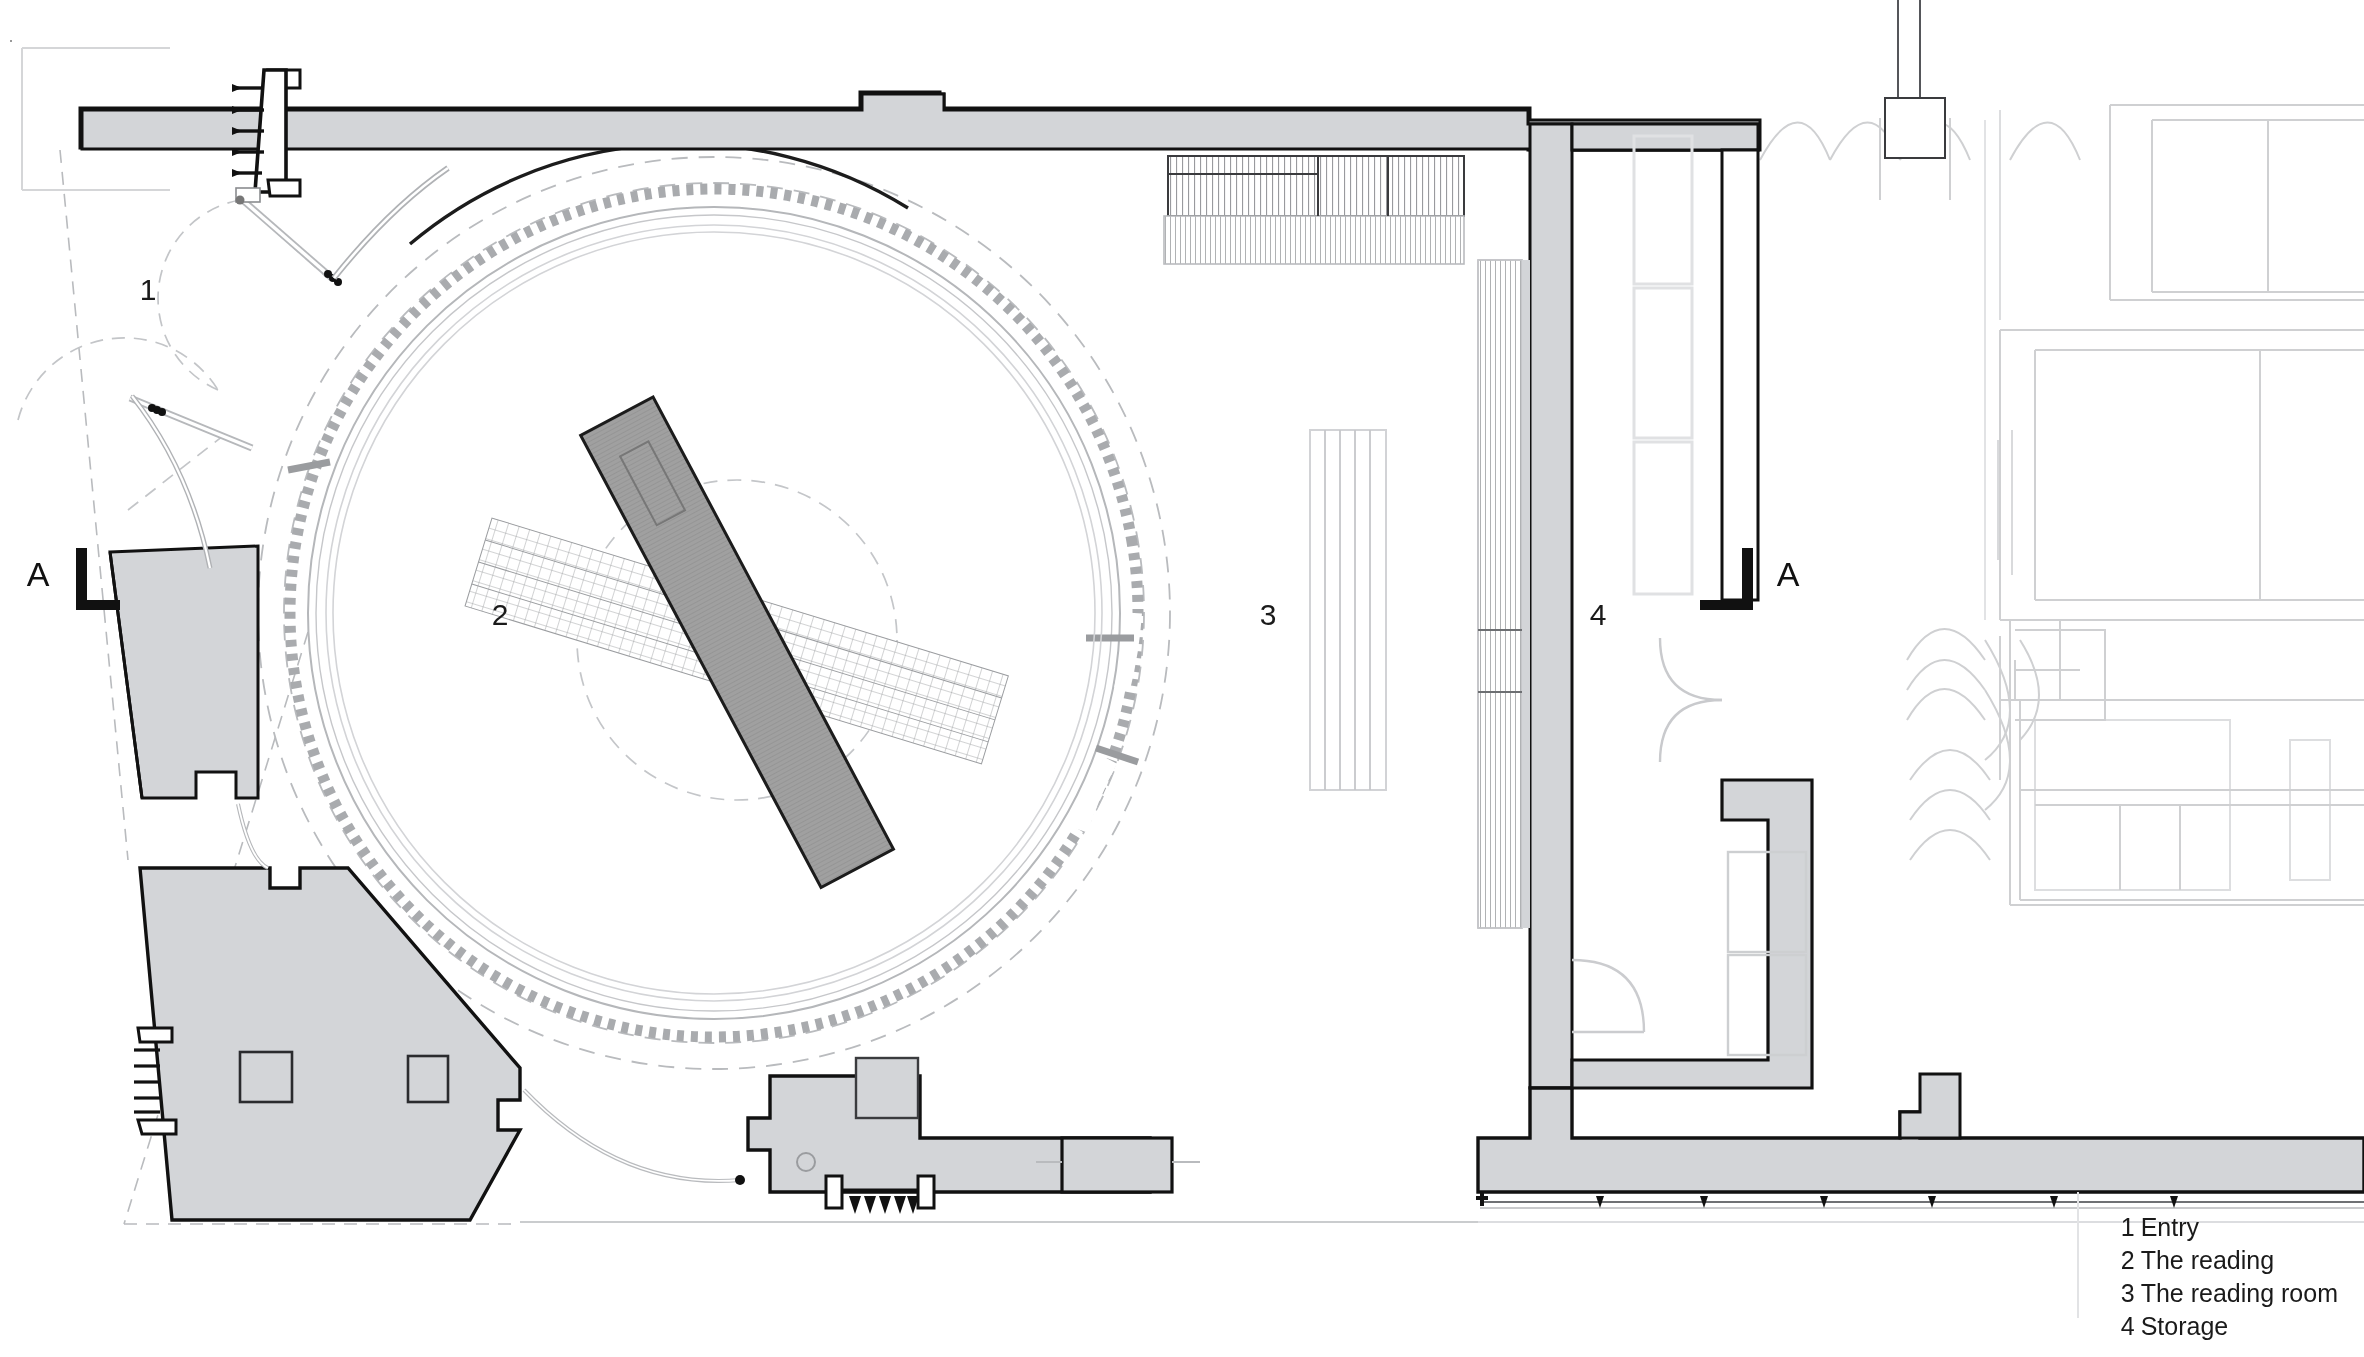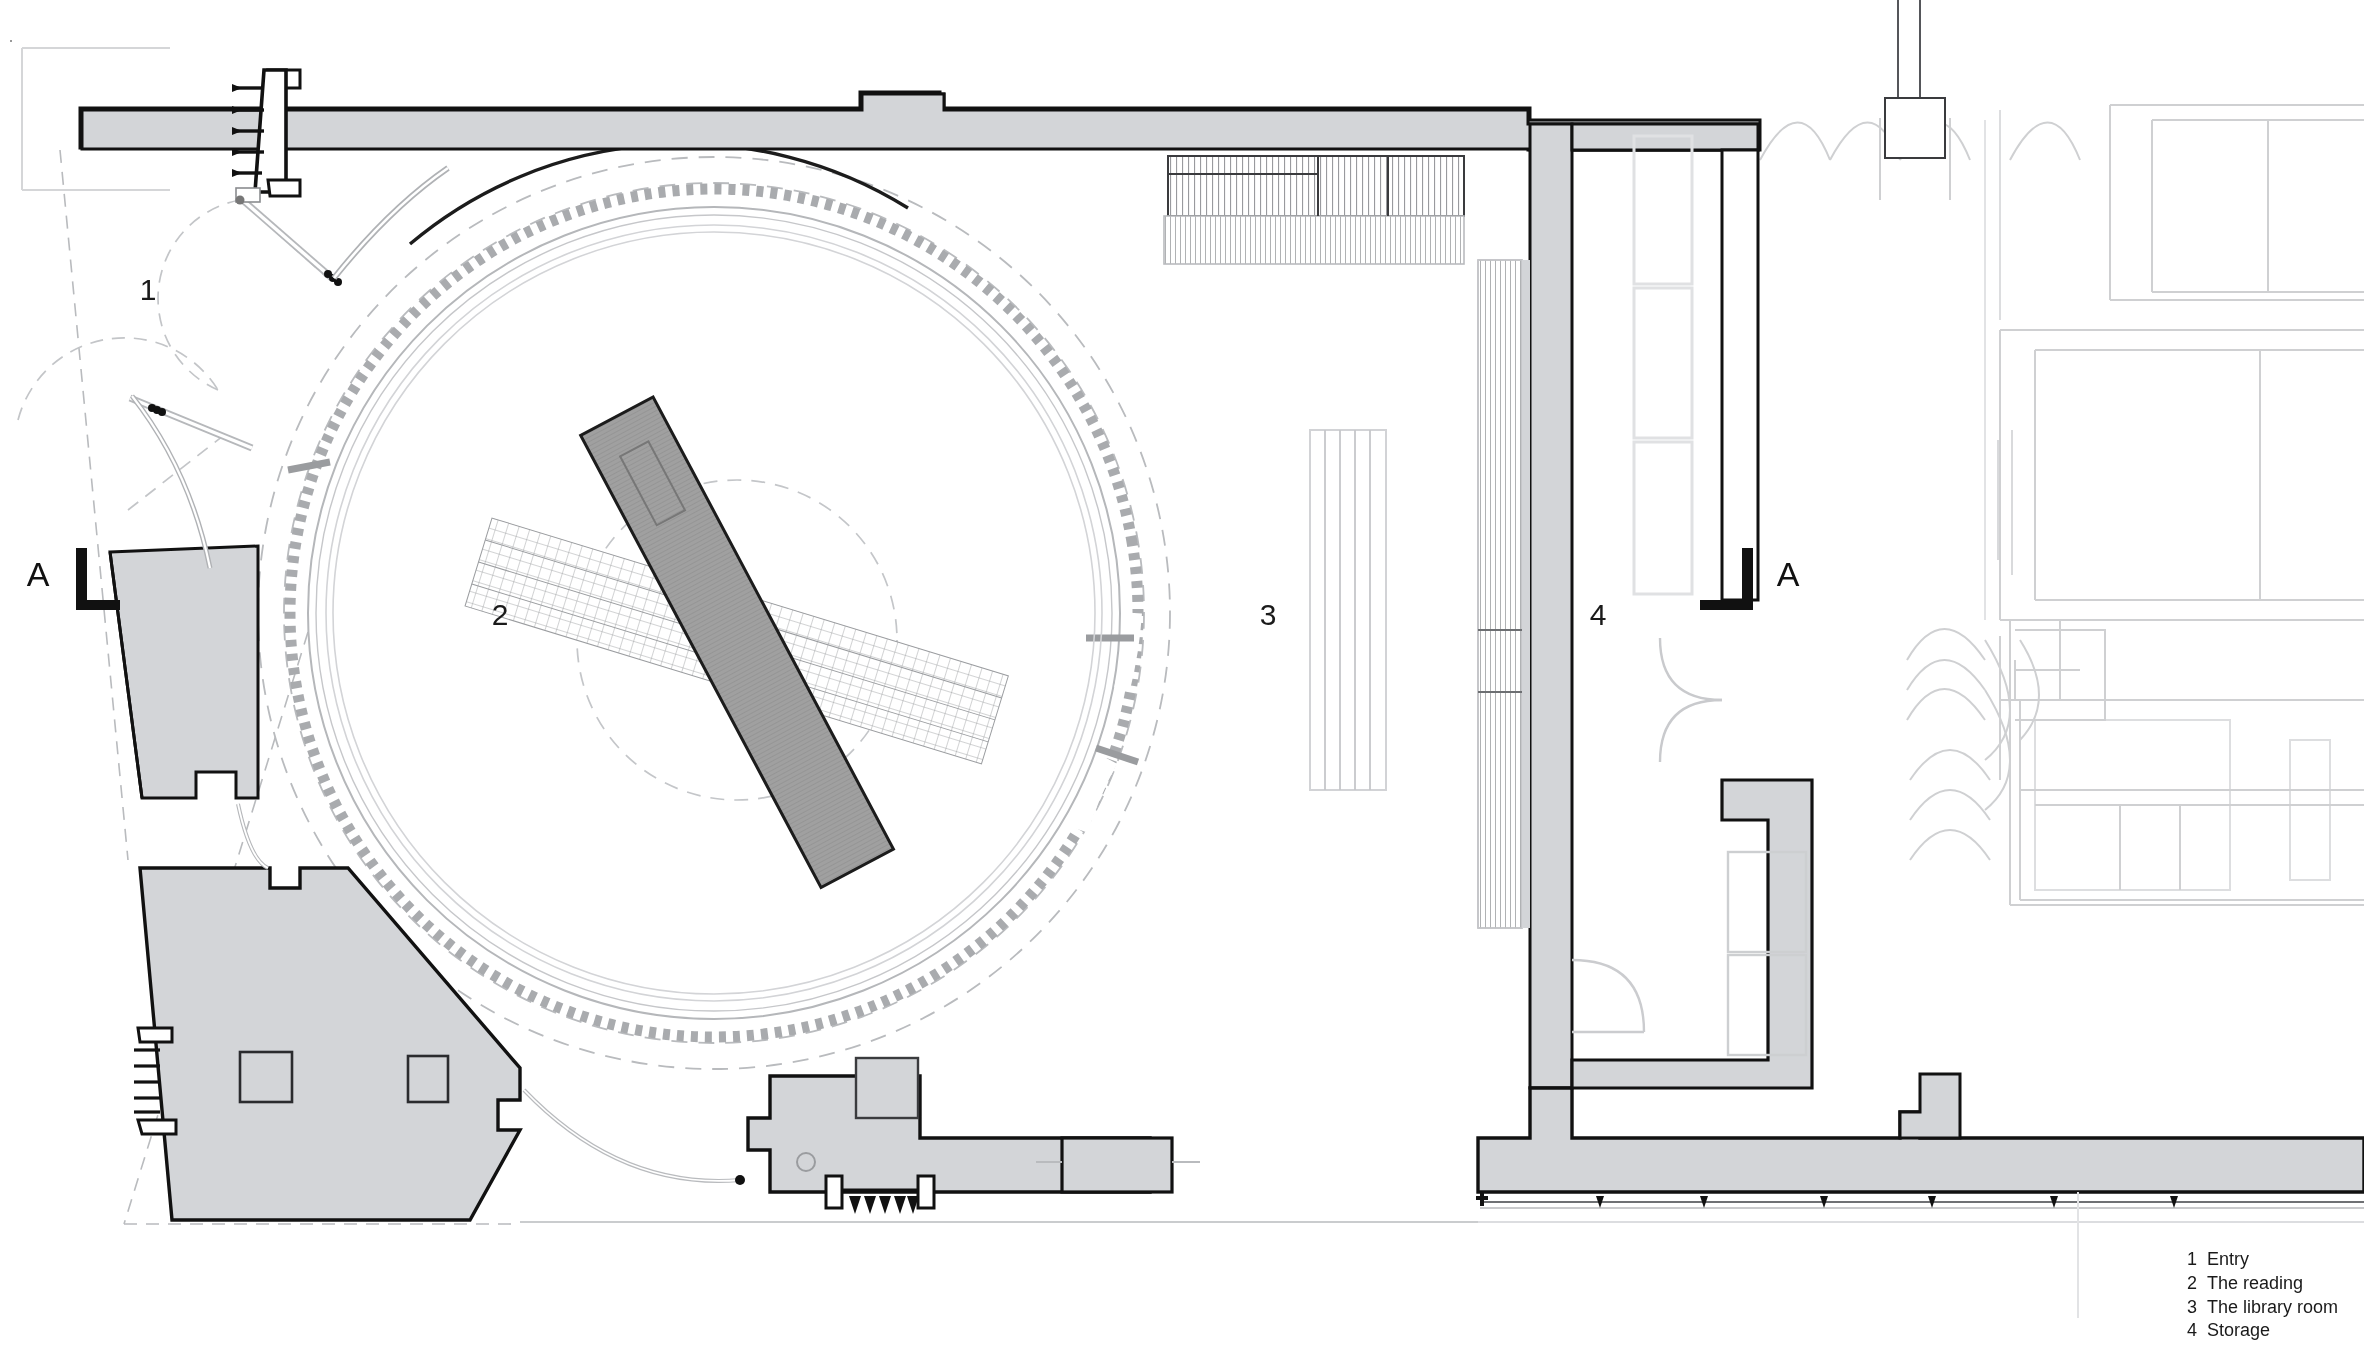--- a/index.html
+++ b/index.html
@@ -5,21 +5,21 @@
   html,body{margin:0;padding:0;background:#ffffff;}
   body{width:2364px;height:1357px;overflow:hidden;
        font-family:"Liberation Sans","DejaVu Sans",sans-serif;}
   #sheet{position:relative;width:2364px;height:1357px;background:#fff;}
   svg#plan{position:absolute;left:0;top:0;width:2364px;height:1357px;display:block;}
   .roomnum{font-family:"Liberation Sans","DejaVu Sans",sans-serif;
            font-size:30px;fill:#1a1a1a;}
   .secmark{font-family:"Liberation Sans","DejaVu Sans",sans-serif;
            font-size:34px;fill:#111;}
   #legend{position:absolute;right:26px;bottom:14px;text-align:left;}
-  #legend .lrow{font-size:18px;color:#1a1a1a;line-height:1.32;white-space:nowrap;}
+  #legend .lrow{font-size:25px;color:#1a1a1a;line-height:1.32;white-space:nowrap;}
   #legend .lnum{display:inline-block;width:20px;}
 </style>
 </head>
 <body>
 
 <div id="sheet">
 
   <svg id="plan" viewBox="0 0 2364 1357">
     <defs>
       <pattern id="vstripe" width="6" height="8" patternUnits="userSpaceOnUse">
@@ -390,20 +390,20 @@
   </svg>
 
   <div id="legend">
     <div class="lrow">
       <span class="lnum">1</span><span>Entry</span>
     </div>
     <div class="lrow">
       <span class="lnum">2</span><span>The reading</span>
     </div>
     <div class="lrow">
-      <span class="lnum">3</span><span>The library room</span>
+      <span class="lnum">3</span><span>The reading room</span>
     </div>
     <div class="lrow">
       <span class="lnum">4</span><span>Storage</span>
     </div>
   </div>
 
 </div>
 
 </body></html>

